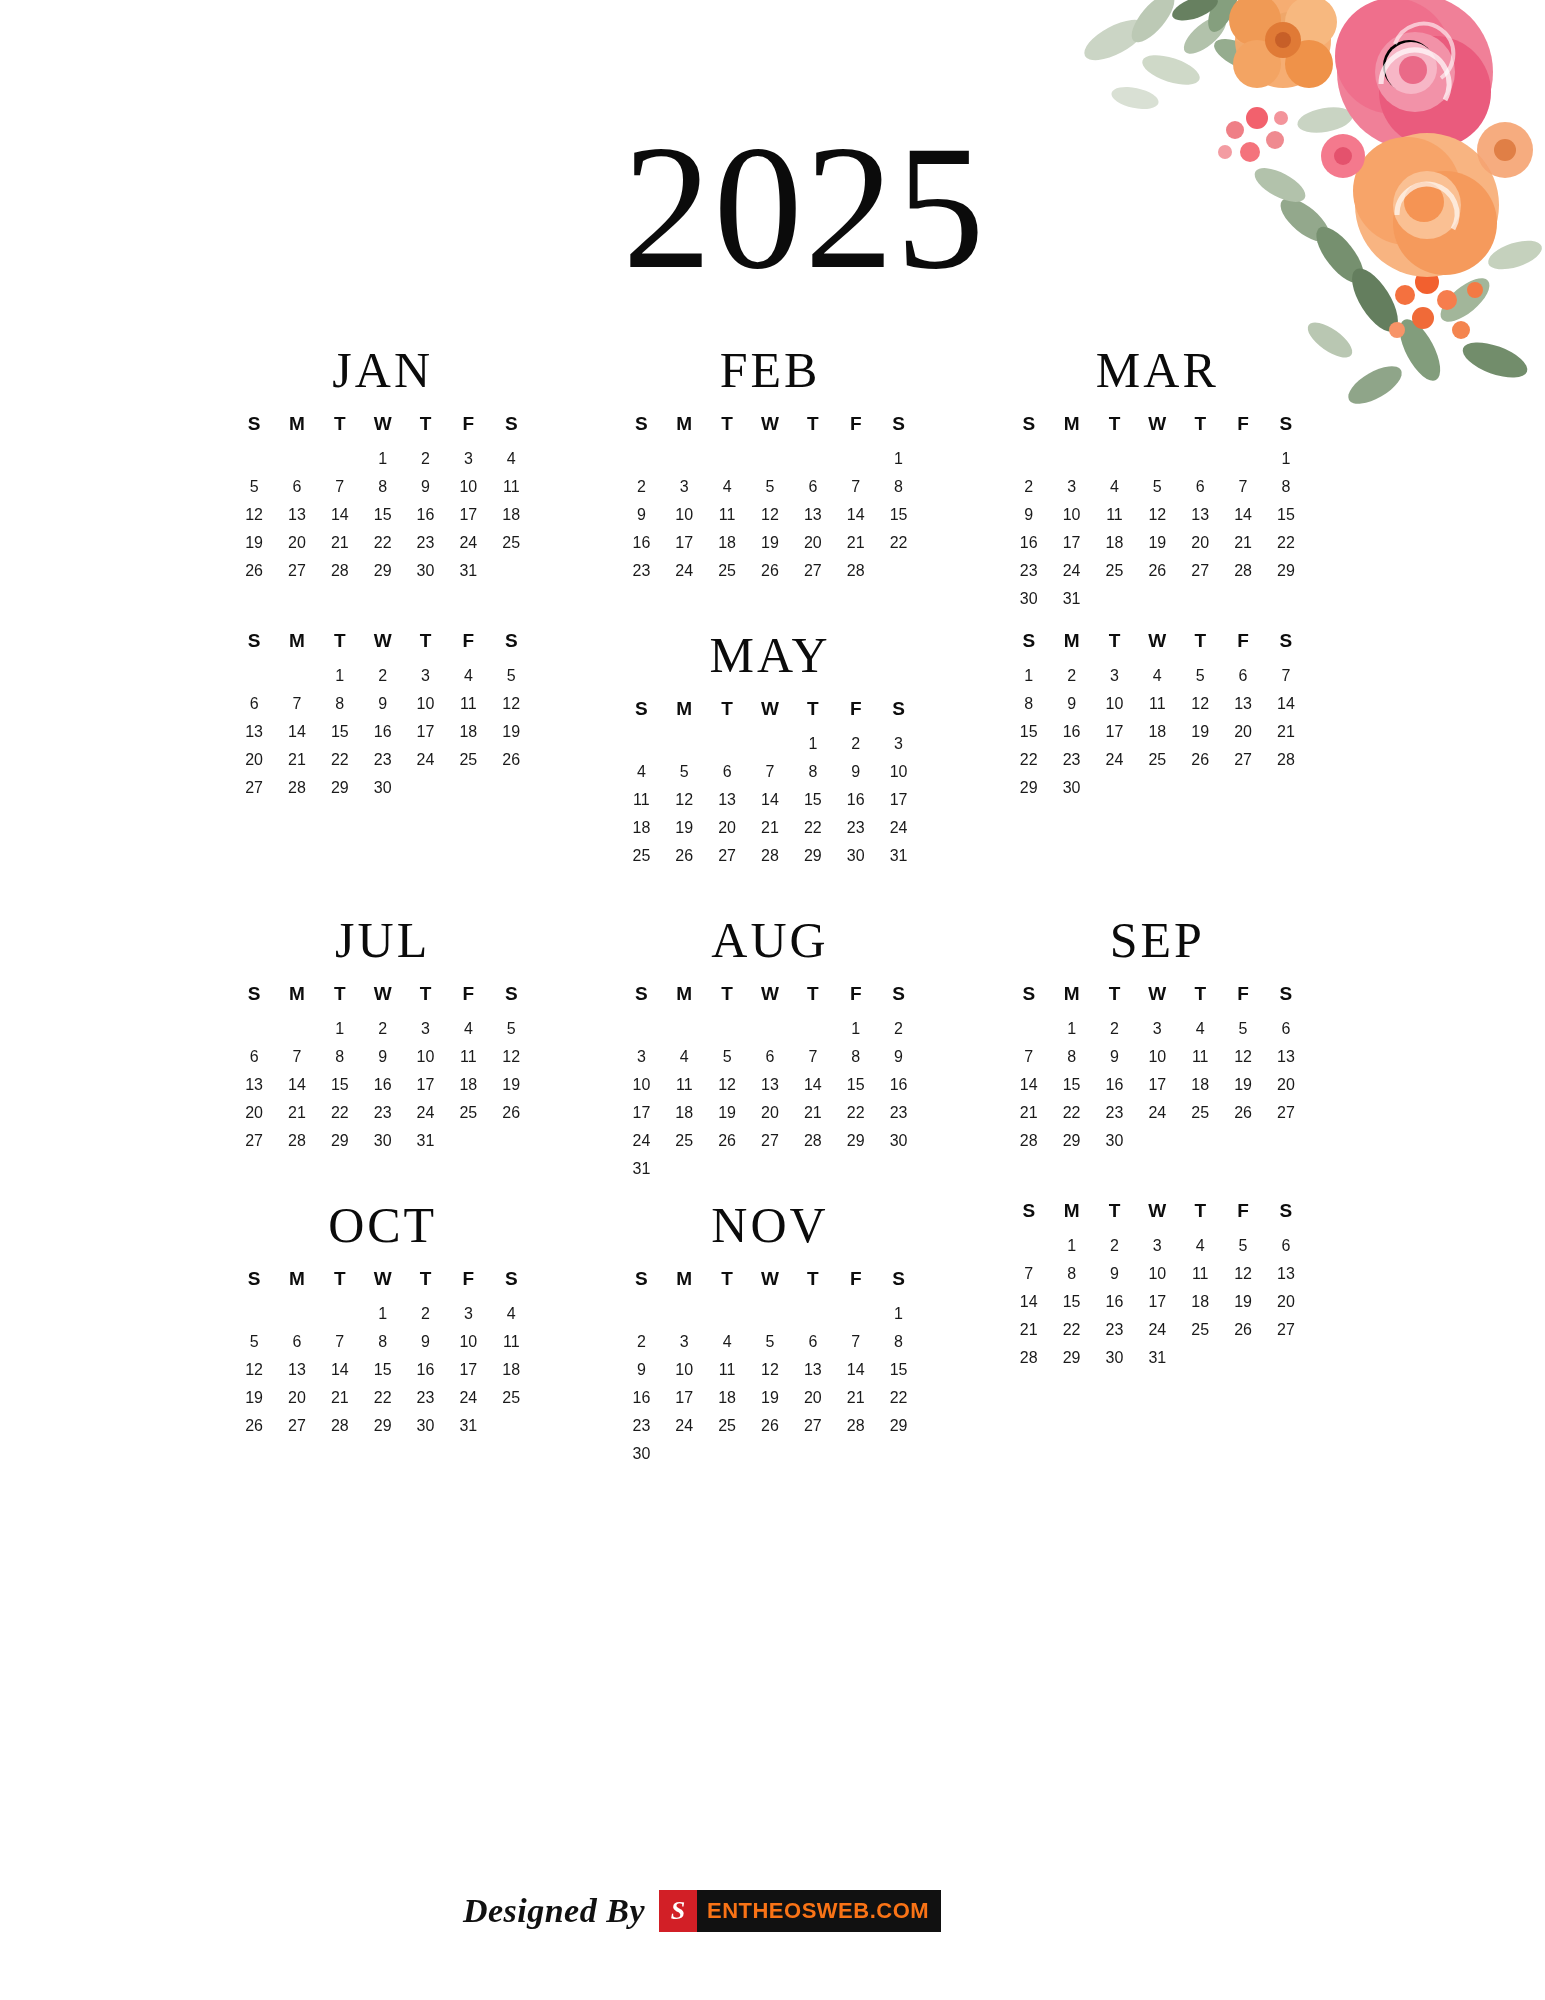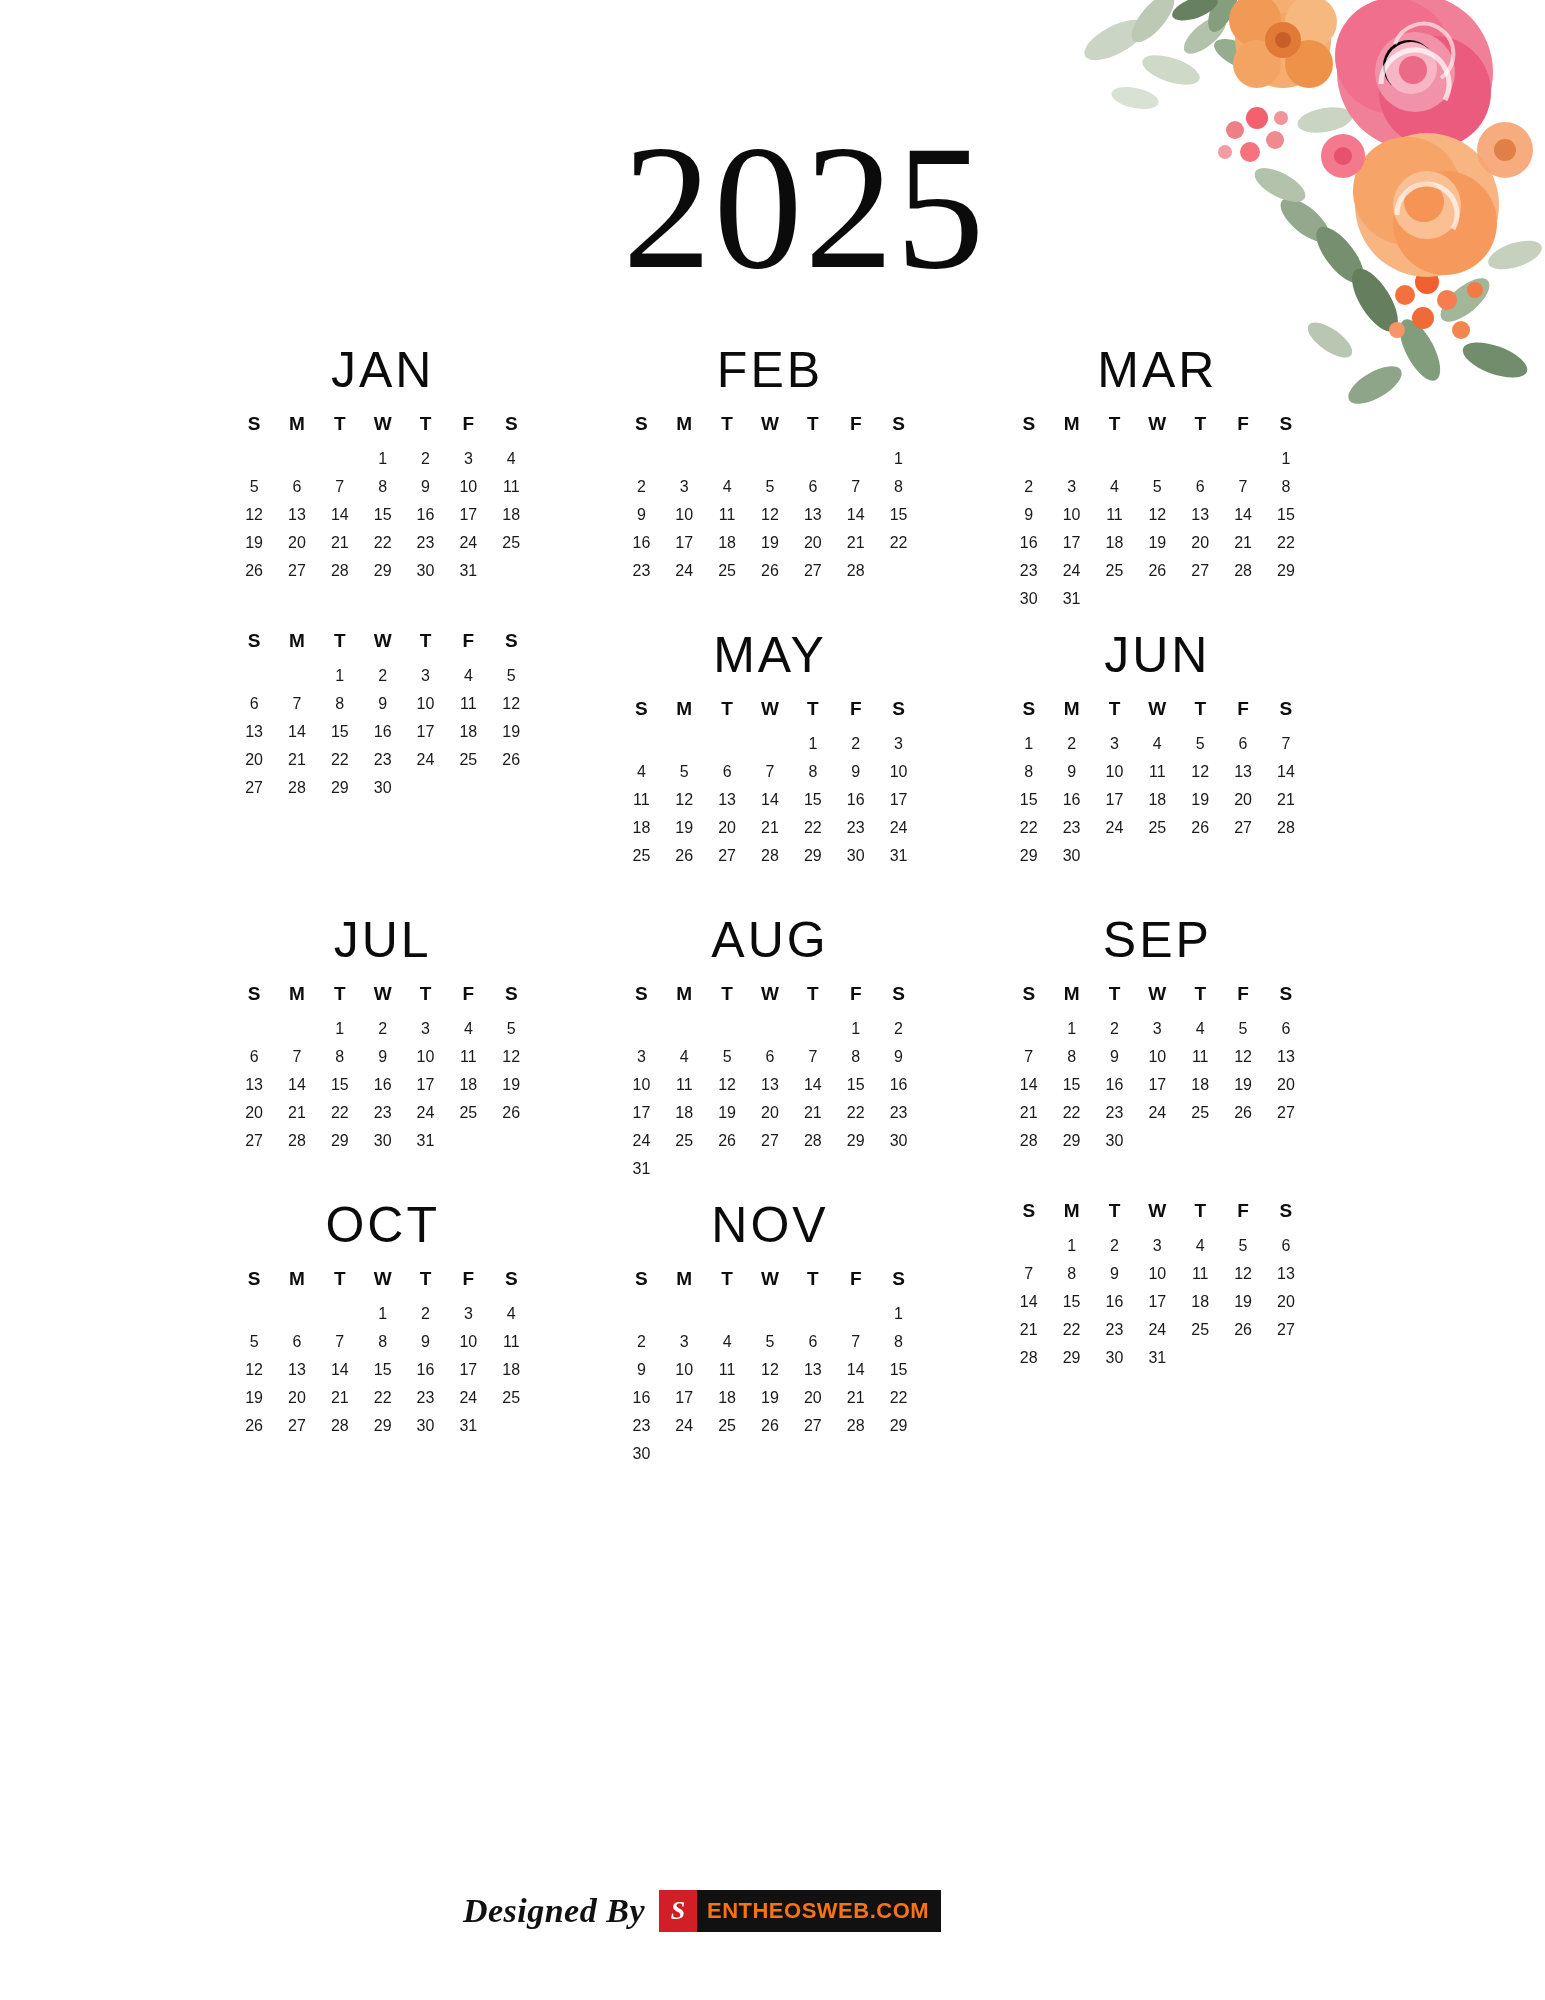--- a/index.html
+++ b/index.html
@@ -53,21 +53,21 @@
     grid-template-rows: repeat(4, 285px);
     column-gap: 12px;
   }
 
   .month {
     position: relative;
   }
 
   .month-name {
     text-align: center;
-    font-family: Liberation Sans, sans-serif;
+    font-family: Liberation Serif, serif;
     font-size: 50px;
     line-height: 1;
     letter-spacing: 3px;
     color: #0b0b0b;
     margin-bottom: 18px;
   }
 
   .weekdays, .days {
     display: grid;
     grid-template-columns: repeat(7, 1fr);
@@ -473,21 +473,20 @@
         <div class="day">25</div>
         <div class="day">26</div>
         <div class="day">27</div>
         <div class="day">28</div>
         <div class="day">29</div>
         <div class="day">30</div>
         <div class="day">31</div>
       </div>
     </div>
     <div class="month">
-      <div class="month-name">JUN</div>
       <div class="weekdays">
         <div class="weekday">S</div>
         <div class="weekday">M</div>
         <div class="weekday">T</div>
         <div class="weekday">W</div>
         <div class="weekday">T</div>
         <div class="weekday">F</div>
         <div class="weekday">S</div>
       </div>
       <div class="days">

